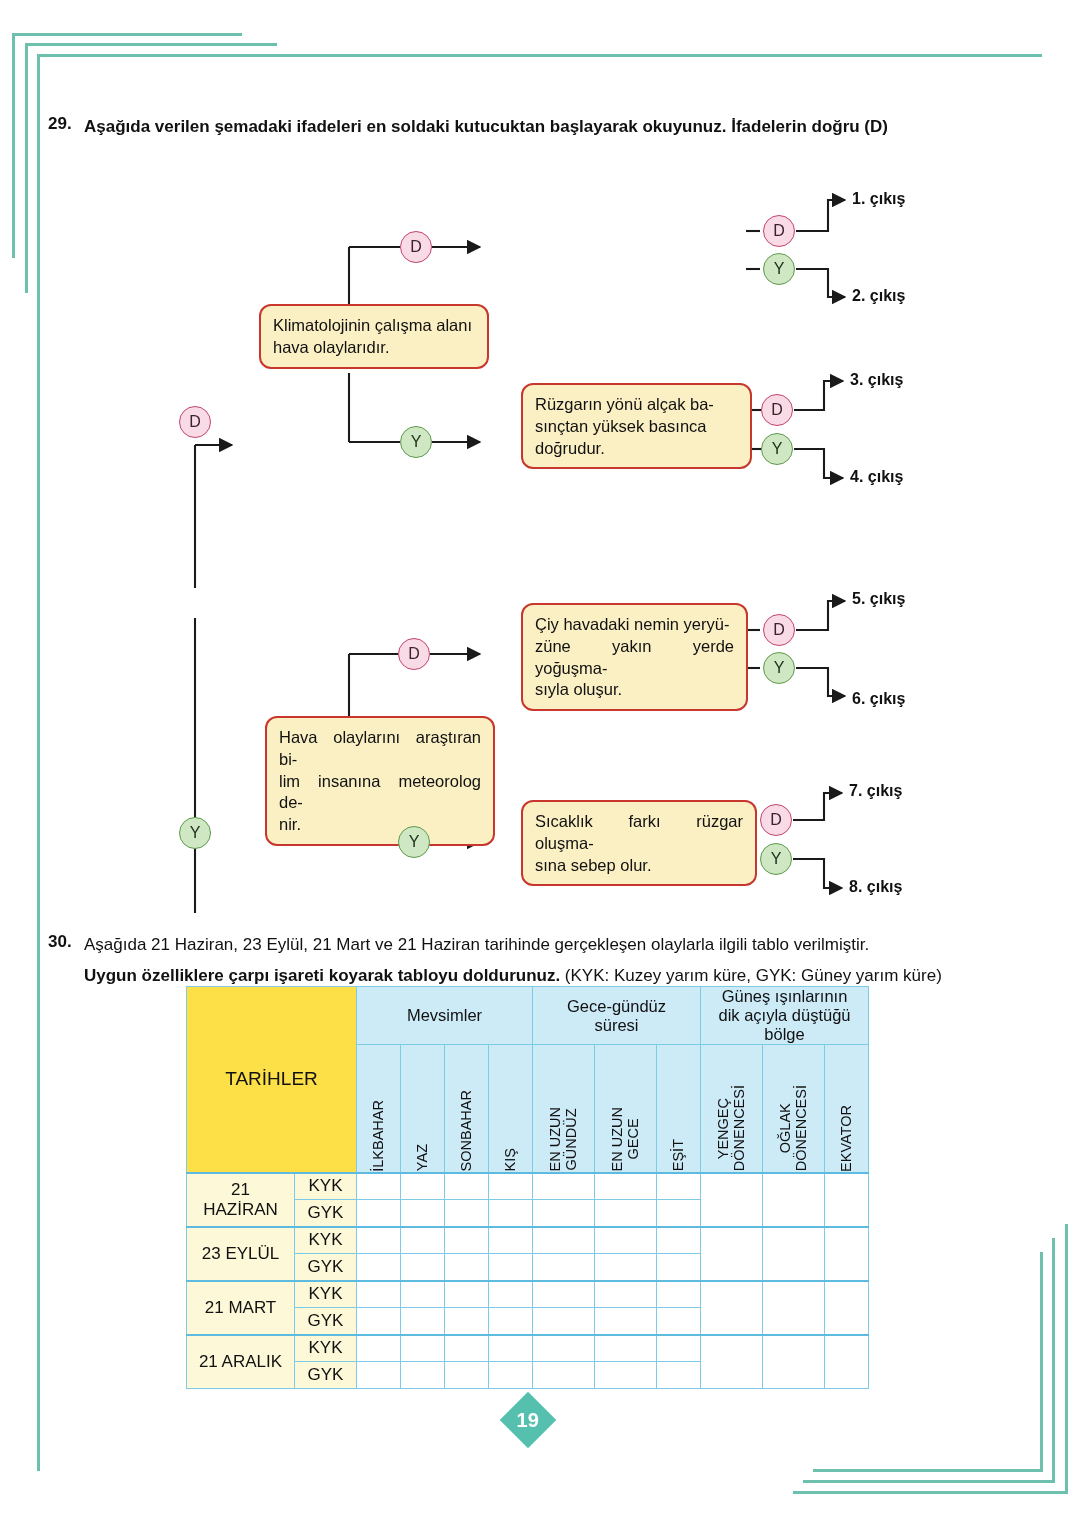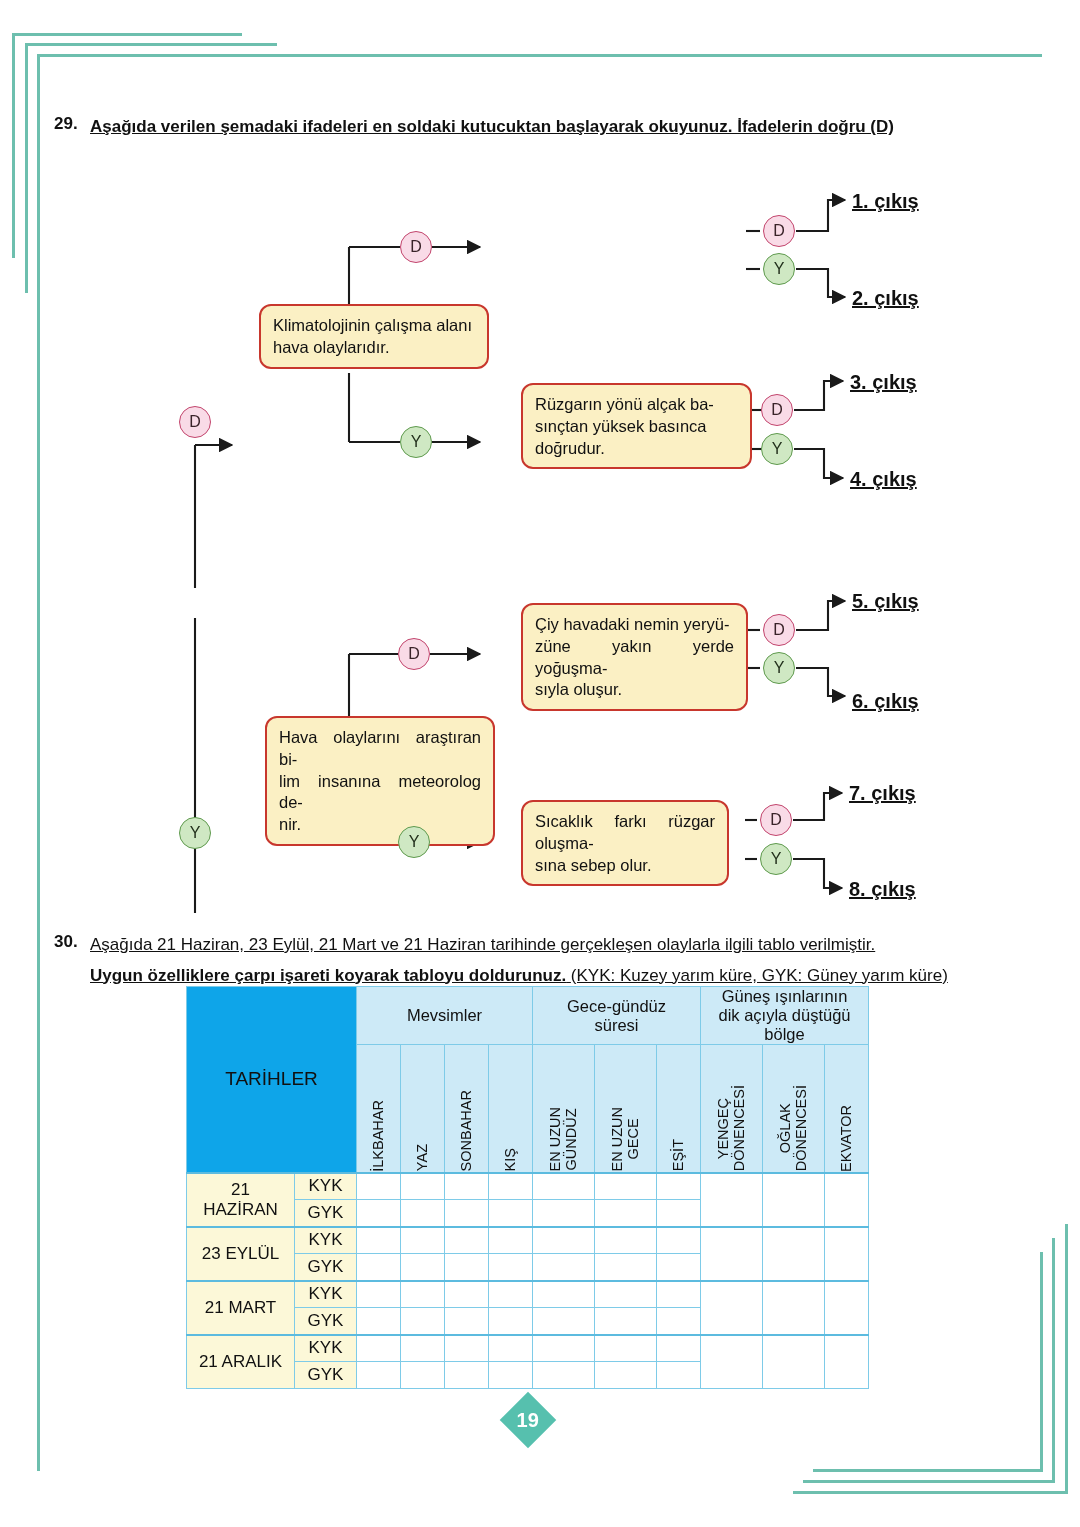--- a/index.html
+++ b/index.html
@@ -16,21 +16,21 @@
   
   .frame { position: absolute; border-color: #6dbfae; border-style: solid; }
   .tl1 { left: 12px;  top: 33px; width: 230px; height: 225px; border-width: 3px 0 0 3px; }
   .tl2 { left: 25px;  top: 43px; width: 252px; height: 250px; border-width: 3px 0 0 3px; }
   .tl3 { left: 37px;  top: 54px; width: 1005px; height: 1417px; border-width: 3px 0 0 3px; }
   .br1 { right: 12px; bottom: 33px; width: 275px; height: 270px; border-width: 0 3px 3px 0; }
   .br2 { right: 25px; bottom: 44px; width: 252px; height: 245px; border-width: 0 3px 3px 0; }
   .br3 { right: 37px; bottom: 55px; width: 230px; height: 220px; border-width: 0 3px 3px 0; }
 
   
-  .q-block { position: absolute; left: 54px; text-decoration: underline; }
+  .q-block { position: absolute; left: 48px; }
   .q-num {
     position: absolute; left: 0; top: 0;
     font-weight: bold; font-size: 17px;
   }
   .q-text { font-size: 17px; line-height: 1.5; }
   .q-text .bold { font-weight: bold; }
   #q29 { top: 114px; width: 930px; }
   #q29 .q-body { margin-left: 36px; font-weight: bold; }
   #q30 { top: 932px; width: 960px; }
   #q30 .q-body { margin-left: 36px; }
@@ -61,41 +61,40 @@
     font-size: 16px;
     font-weight: normal;
     display: flex; align-items: center; justify-content: center;
     line-height: 1;
   }
   .badge.d { background: #f9dbe7; border: 1.6px solid #c2456d; color: #3a2329; }
   .badge.y { background: #cfe8c3; border: 1.6px solid #5f9a4e; color: #22301c; }
 
   .outlabel {
     position: absolute;
-    font-size: 20px;
+    font-size: 16px;
     font-weight: bold;
     white-space: nowrap;
-    text-decoration: underline;
   }
 
   
   #tbl-wrap { position: absolute; left: 186px; top: 986px; }
   table.grid {
     border-collapse: collapse;
     background: #ffffff;
   }
   table.grid td, table.grid th {
     border: 1px solid #7ecbe8;
     padding: 0;
     font-weight: normal;
     color: #111;
   }
   .hdr { background: #cdeaf7; text-align: center; font-weight: bold; font-size: 16px; }
   .hdr.big { font-size: 16.5px; }
-  .tarihler { background: #0ea5e9; font-weight: bold; font-size: 19px; text-align: center; }
+  .tarihler { background: #fde047; font-weight: bold; font-size: 19px; text-align: center; }
   .vert {
     background: #cdeaf7;
     font-weight: bold;
     font-size: 14.5px;
     text-align: center;
     vertical-align: bottom;
     height: 128px;
   }
   .vert .rot {
     writing-mode: vertical-rl;
@@ -235,21 +234,21 @@
   <div class="node" style="left:521px; top:425px; width:227px;">
     <span>Çiy havadaki nemin yeryü-</span>
     <span>züne yakın yerde yoğuşma-</span>
     <span>sıyla oluşur.</span>
   </div>
   <div class="badge d" style="left:763px; top:436px;">D</div>
   <div class="badge y" style="left:763px; top:474px;">Y</div>
   <div class="outlabel" style="left:852px; top:412px;">5. çıkış</div>
   <div class="outlabel" style="left:852px; top:512px;">6. çıkış</div>
 
-  <div class="node" style="left:521px; top:622px; width:208px;">
+  <div class="node" style="left:521px; top:622px; width:236px;">
     <span>Sıcaklık farkı rüzgar oluşma-</span>
     <span>sına sebep olur.</span>
   </div>
   <div class="badge d" style="left:760px; top:626px;">D</div>
   <div class="badge y" style="left:760px; top:665px;">Y</div>
   <div class="outlabel" style="left:849px; top:604px;">7. çıkış</div>
   <div class="outlabel" style="left:849px; top:700px;">8. çıkış</div>
 </div>
 
 <div class="q-block" id="q30">

